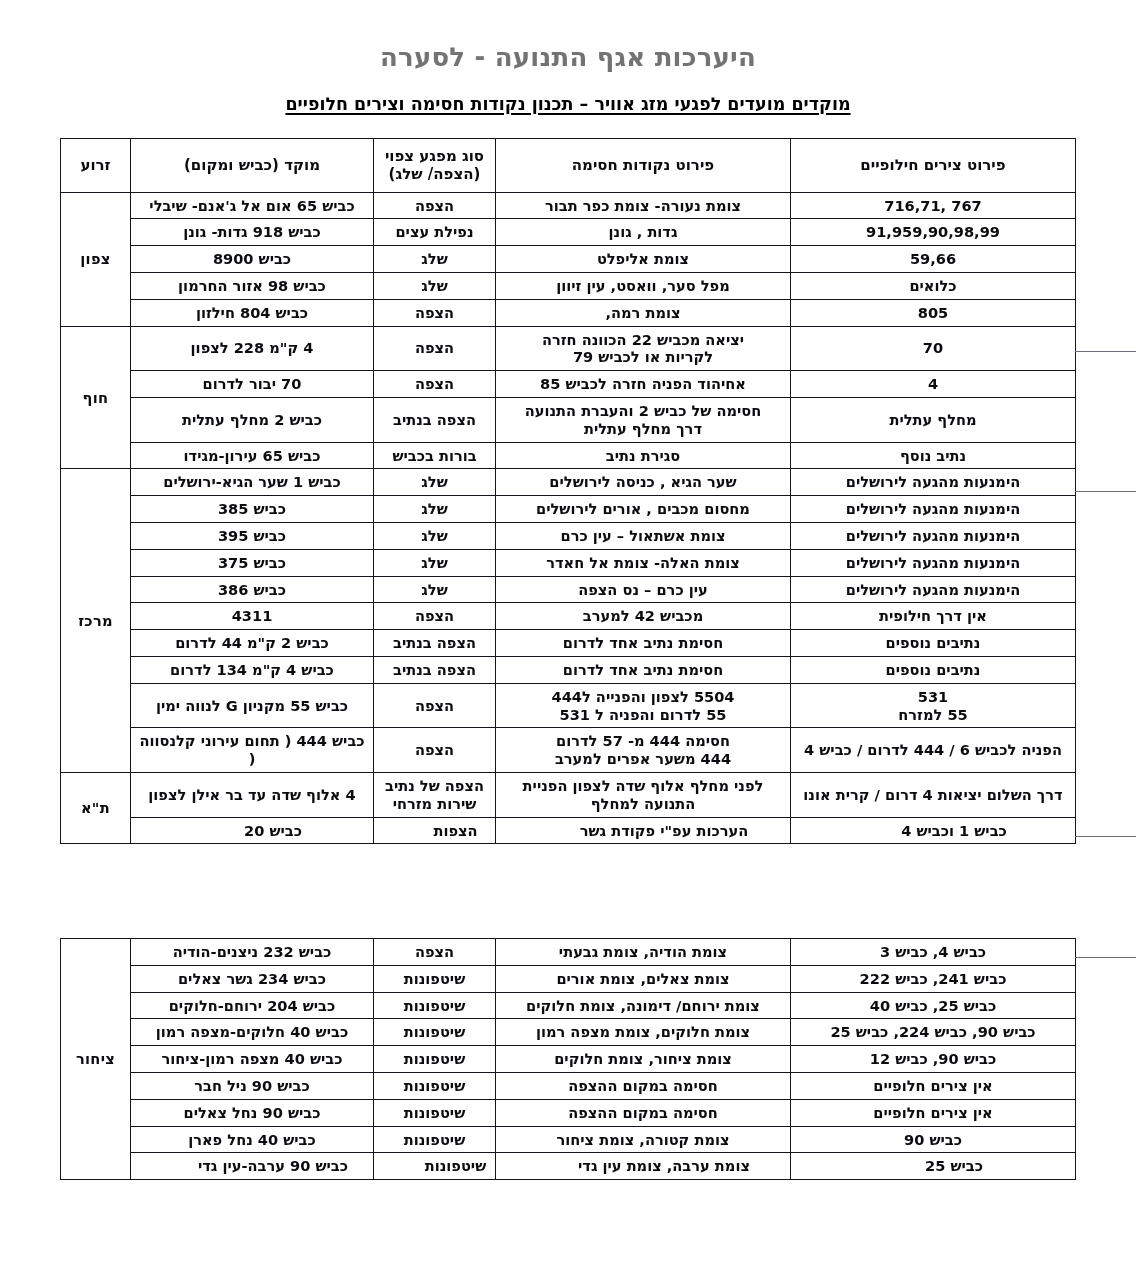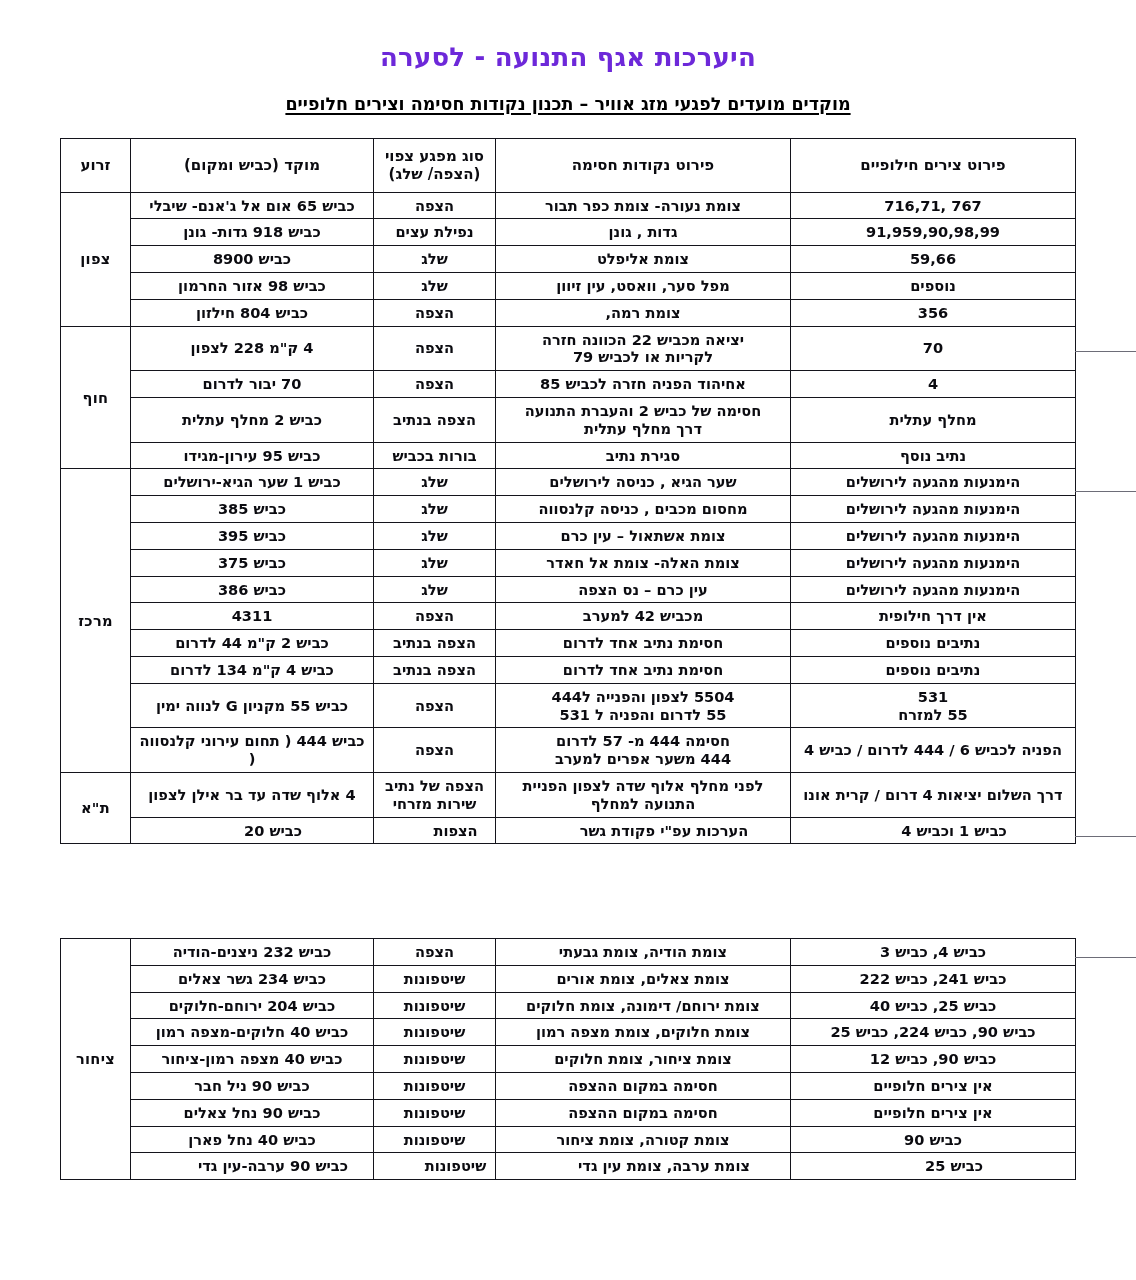--- a/index.html
+++ b/index.html
@@ -26,21 +26,21 @@
   }
 
   
   .title-main {
     text-align: center;
     font-size: 26px;
     font-weight: 700;
     letter-spacing: 0.2px;
     margin: 0;
     padding-top: 42px;
-    color: #6d28d9;
+    color: #737373;
   }
   .title-sub {
     text-align: center;
     font-size: 17.5px;
     font-weight: 700;
     margin: 0;
     padding-top: 22px;
     color: #000;
   }
   .title-sub span.u {
@@ -154,27 +154,27 @@
             <td class="hazard-cell">נפילת עצים</td>
             <td class="focus-cell">כביש 918 גדות- גונן</td>
           </tr>
           <tr>
             <td class="alt-cell">59,66</td>
             <td class="detail-cell">צומת אליפלט</td>
             <td class="hazard-cell">שלג</td>
             <td class="focus-cell">כביש 8900</td>
           </tr>
           <tr>
-            <td class="alt-cell">נוספים</td>
+            <td class="alt-cell">כלואים</td>
             <td class="detail-cell">מפל סער, וואסט, עין זיוון</td>
             <td class="hazard-cell">שלג</td>
             <td class="focus-cell">כביש 98 אזור החרמון</td>
           </tr>
           <tr>
-            <td class="alt-cell">356</td>
+            <td class="alt-cell">805</td>
             <td class="detail-cell">צומת רמה,</td>
             <td class="hazard-cell">הצפה</td>
             <td class="focus-cell">כביש 804 חילזון</td>
           </tr>
           <tr>
             <td class="alt-cell">70</td>
             <td class="detail-cell">יציאה מכביש 22 הכוונה חזרה
 לקריות או לכביש 79</td>
             <td class="hazard-cell">הצפה</td>
             <td class="focus-cell">4 ק"מ 228 לצפון</td>
@@ -190,32 +190,32 @@
             <td class="alt-cell">מחלף עתלית</td>
             <td class="detail-cell">חסימה של כביש 2 והעברת התנועה
 דרך מחלף עתלית</td>
             <td class="hazard-cell">הצפה בנתיב</td>
             <td class="focus-cell">כביש 2 מחלף עתלית</td>
           </tr>
           <tr>
             <td class="alt-cell">נתיב נוסף</td>
             <td class="detail-cell">סגירת נתיב</td>
             <td class="hazard-cell">בורות בכביש</td>
-            <td class="focus-cell">כביש 95 עירון-מגידו</td>
+            <td class="focus-cell">כביש 65 עירון-מגידו</td>
           </tr>
           <tr>
             <td class="alt-cell">הימנעות מהגעה לירושלים</td>
             <td class="detail-cell">שער הגיא , כניסה לירושלים</td>
             <td class="hazard-cell">שלג</td>
             <td class="focus-cell">כביש 1 שער הגיא-ירושלים</td>
             <td class="region-cell" rowspan="10">מרכז</td>
           </tr>
           <tr>
             <td class="alt-cell">הימנעות מהגעה לירושלים</td>
-            <td class="detail-cell">מחסום מכבים , כניסה קלנסווה</td>
+            <td class="detail-cell">מחסום מכבים , אורים לירושלים</td>
             <td class="hazard-cell">שלג</td>
             <td class="focus-cell">כביש 385</td>
           </tr>
           <tr>
             <td class="alt-cell">הימנעות מהגעה לירושלים</td>
             <td class="detail-cell">צומת אשתאול – עין כרם</td>
             <td class="hazard-cell">שלג</td>
             <td class="focus-cell">כביש 395</td>
           </tr>
           <tr>

